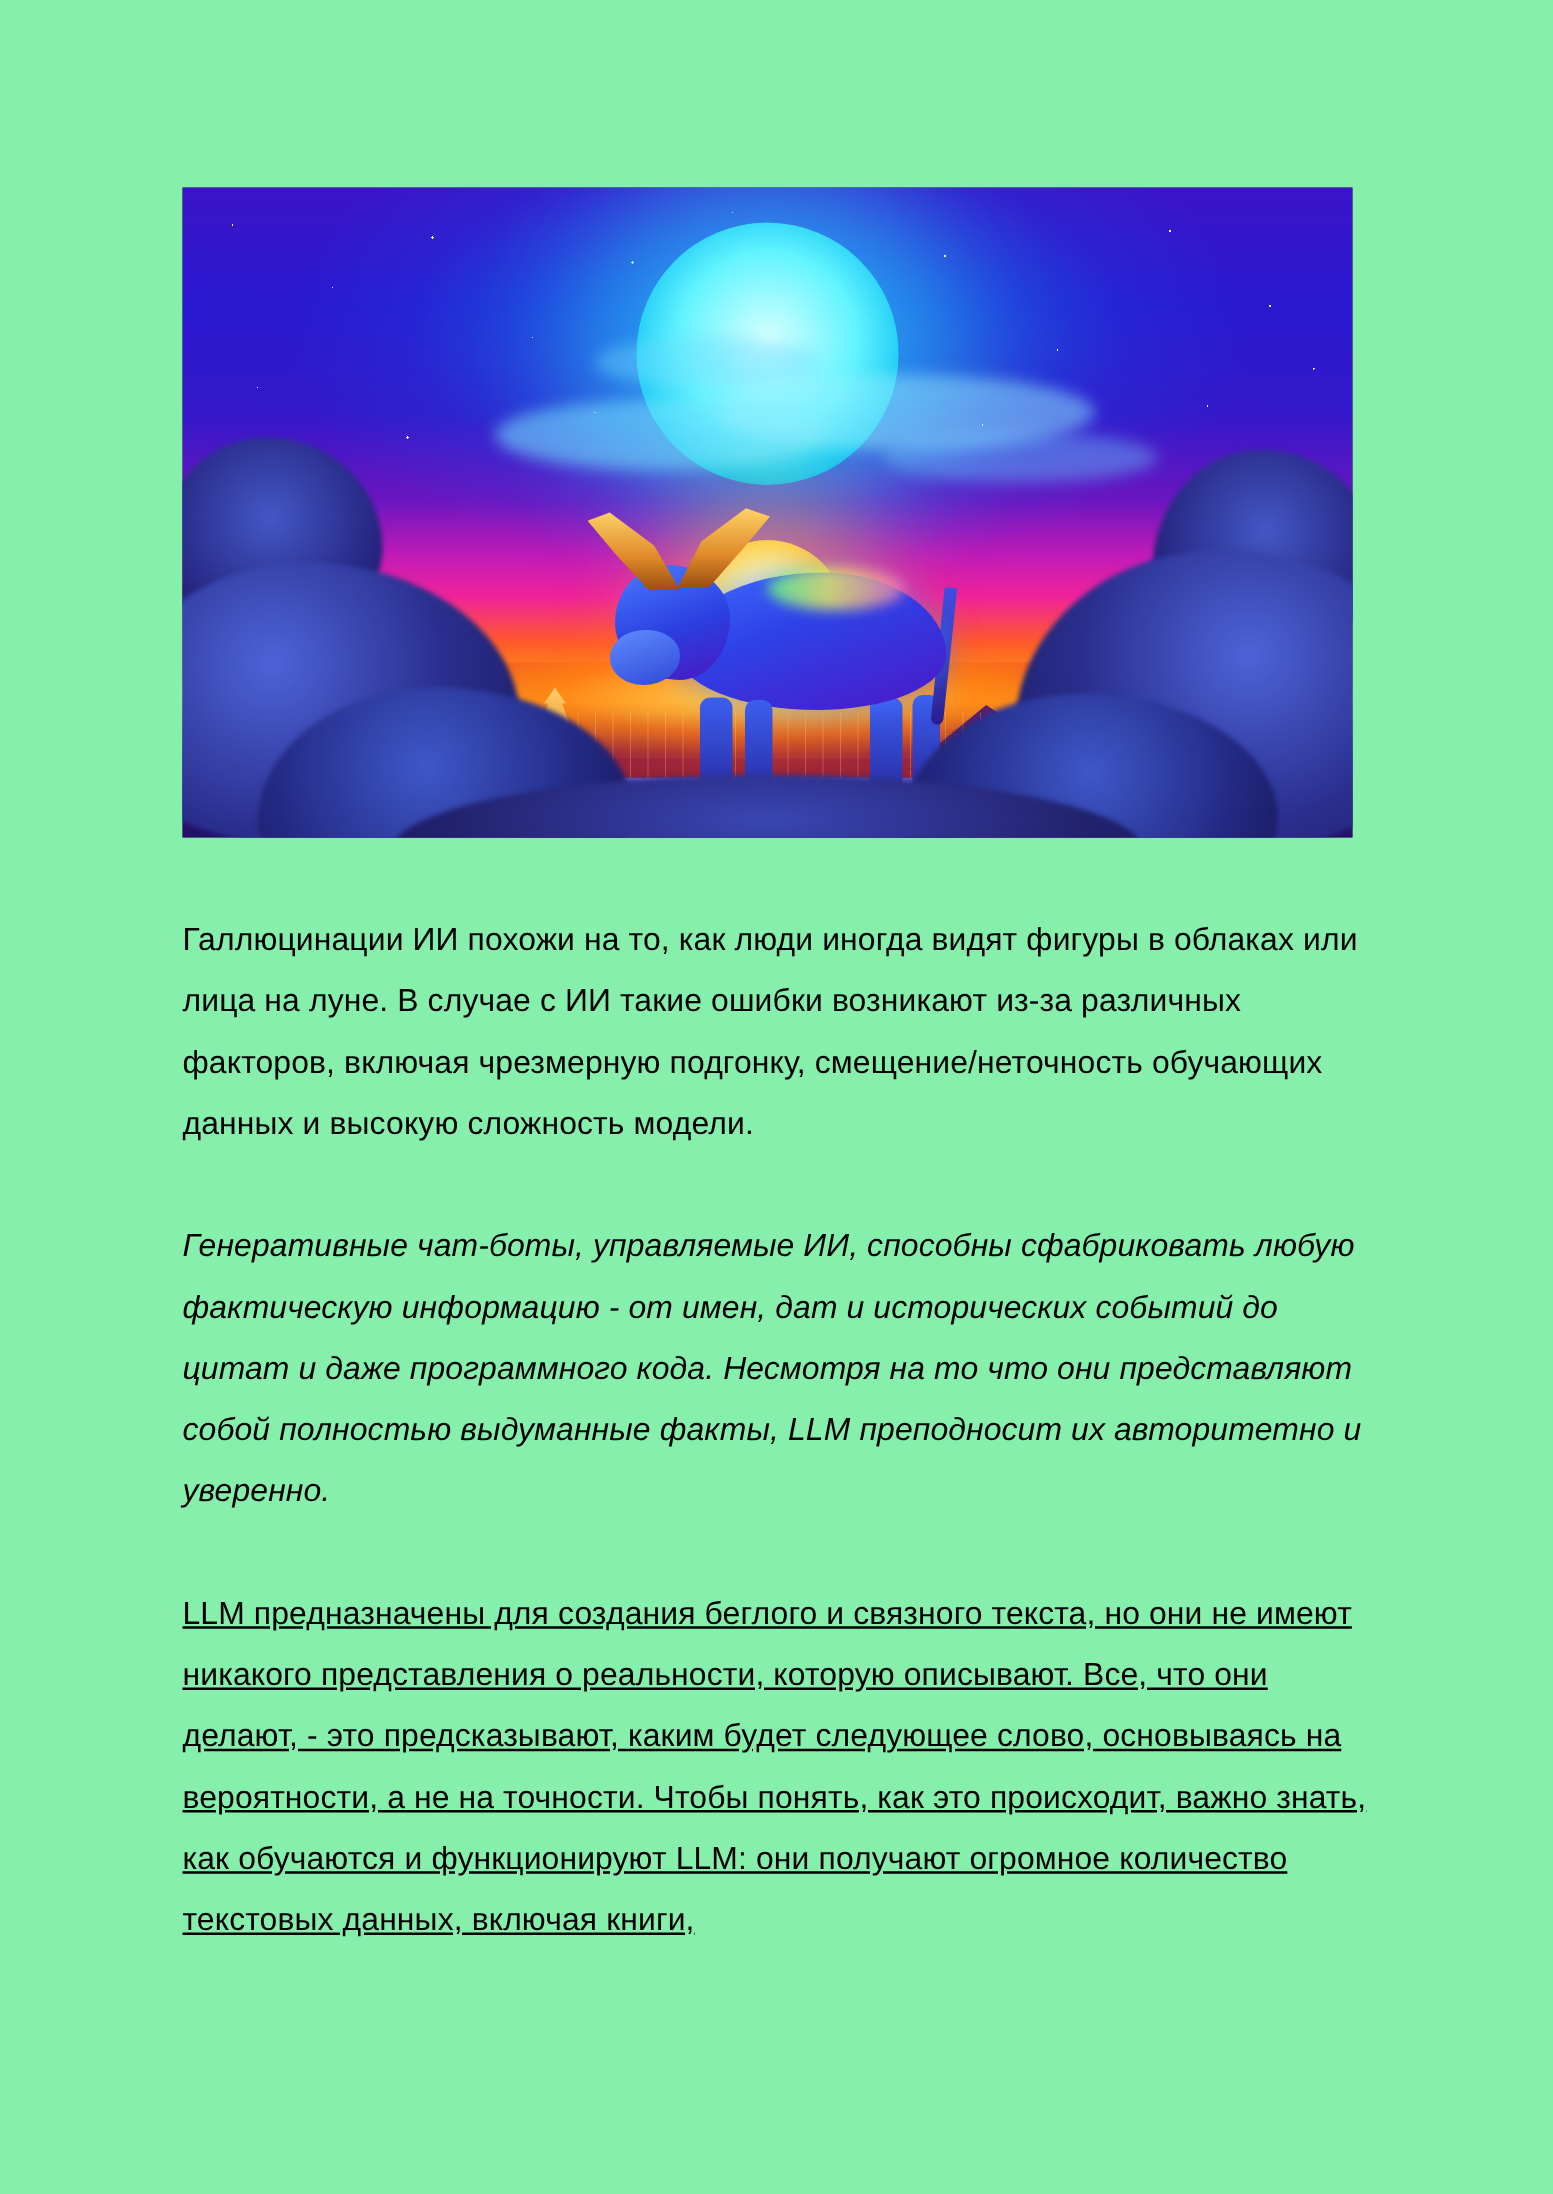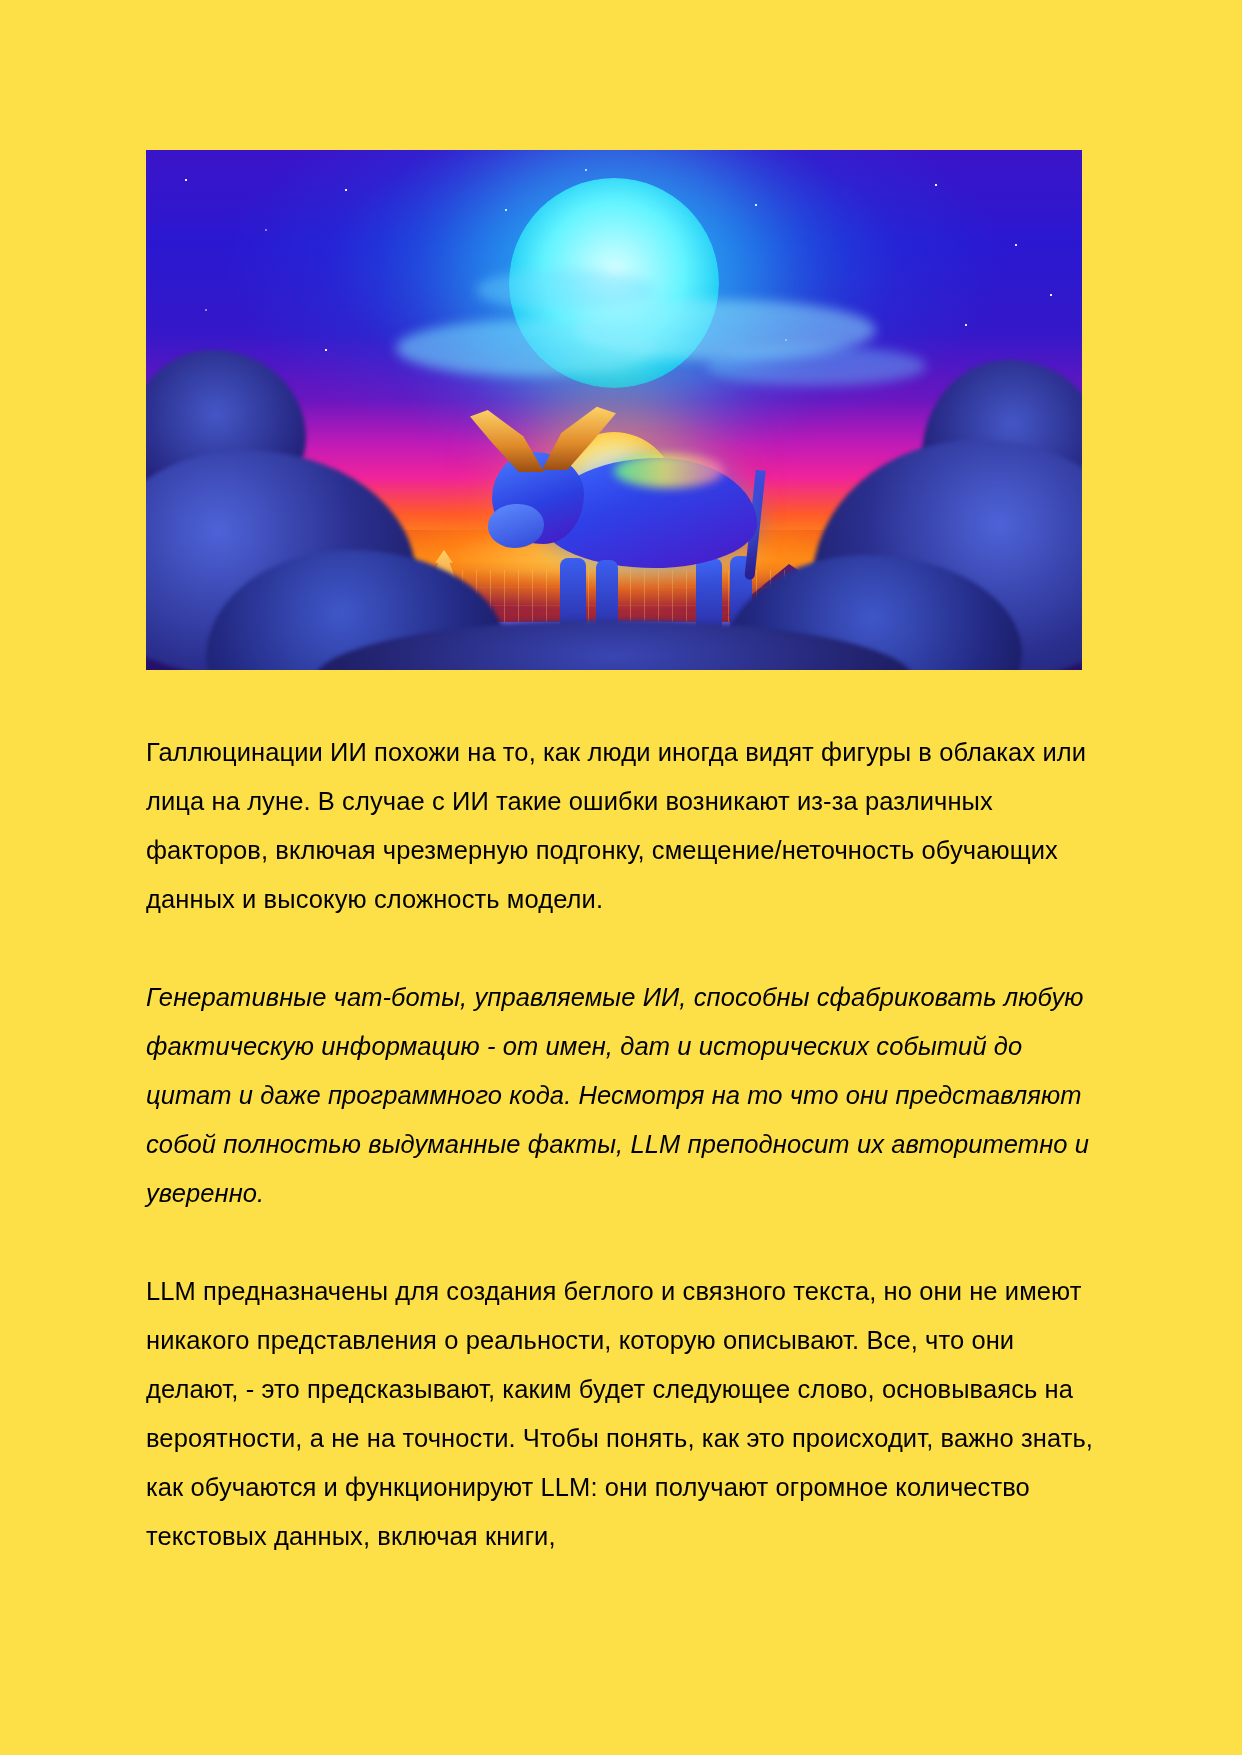--- a/index.html
+++ b/index.html
@@ -11,21 +11,21 @@
     width: 1242px;
     height: 1755px;
     font-family: "Liberation Sans", sans-serif;
     color: #000000;
     overflow: hidden;
   }
   .page {
     position: relative;
     width: 1242px;
     height: 1755px;
-    background: #fde047;
+    background: #86efac;
     box-sizing: border-box;
     padding: 0;
   }
   .content {
     position: absolute;
     left: 146px;
     top: 150px;
     width: 950px;
   }
 
@@ -227,21 +227,21 @@
   
   .para {
     font-size: 25.5px;
     line-height: 49px;
     color: #000000;
     margin: 0;
     letter-spacing: 0.1px;
   }
   #para-1 { margin-top: 58px; }
   #para-2 { margin-top: 49px; font-style: italic; }
-  #para-3 { margin-top: 49px; }
+  #para-3 { margin-top: 49px; text-decoration: underline; }
 </style>
 </head>
 <body>
 
 <div class="page">
   <div class="content">
 
     <div class="figure">
       <div class="sky"></div>
       <div class="stars"></div>

